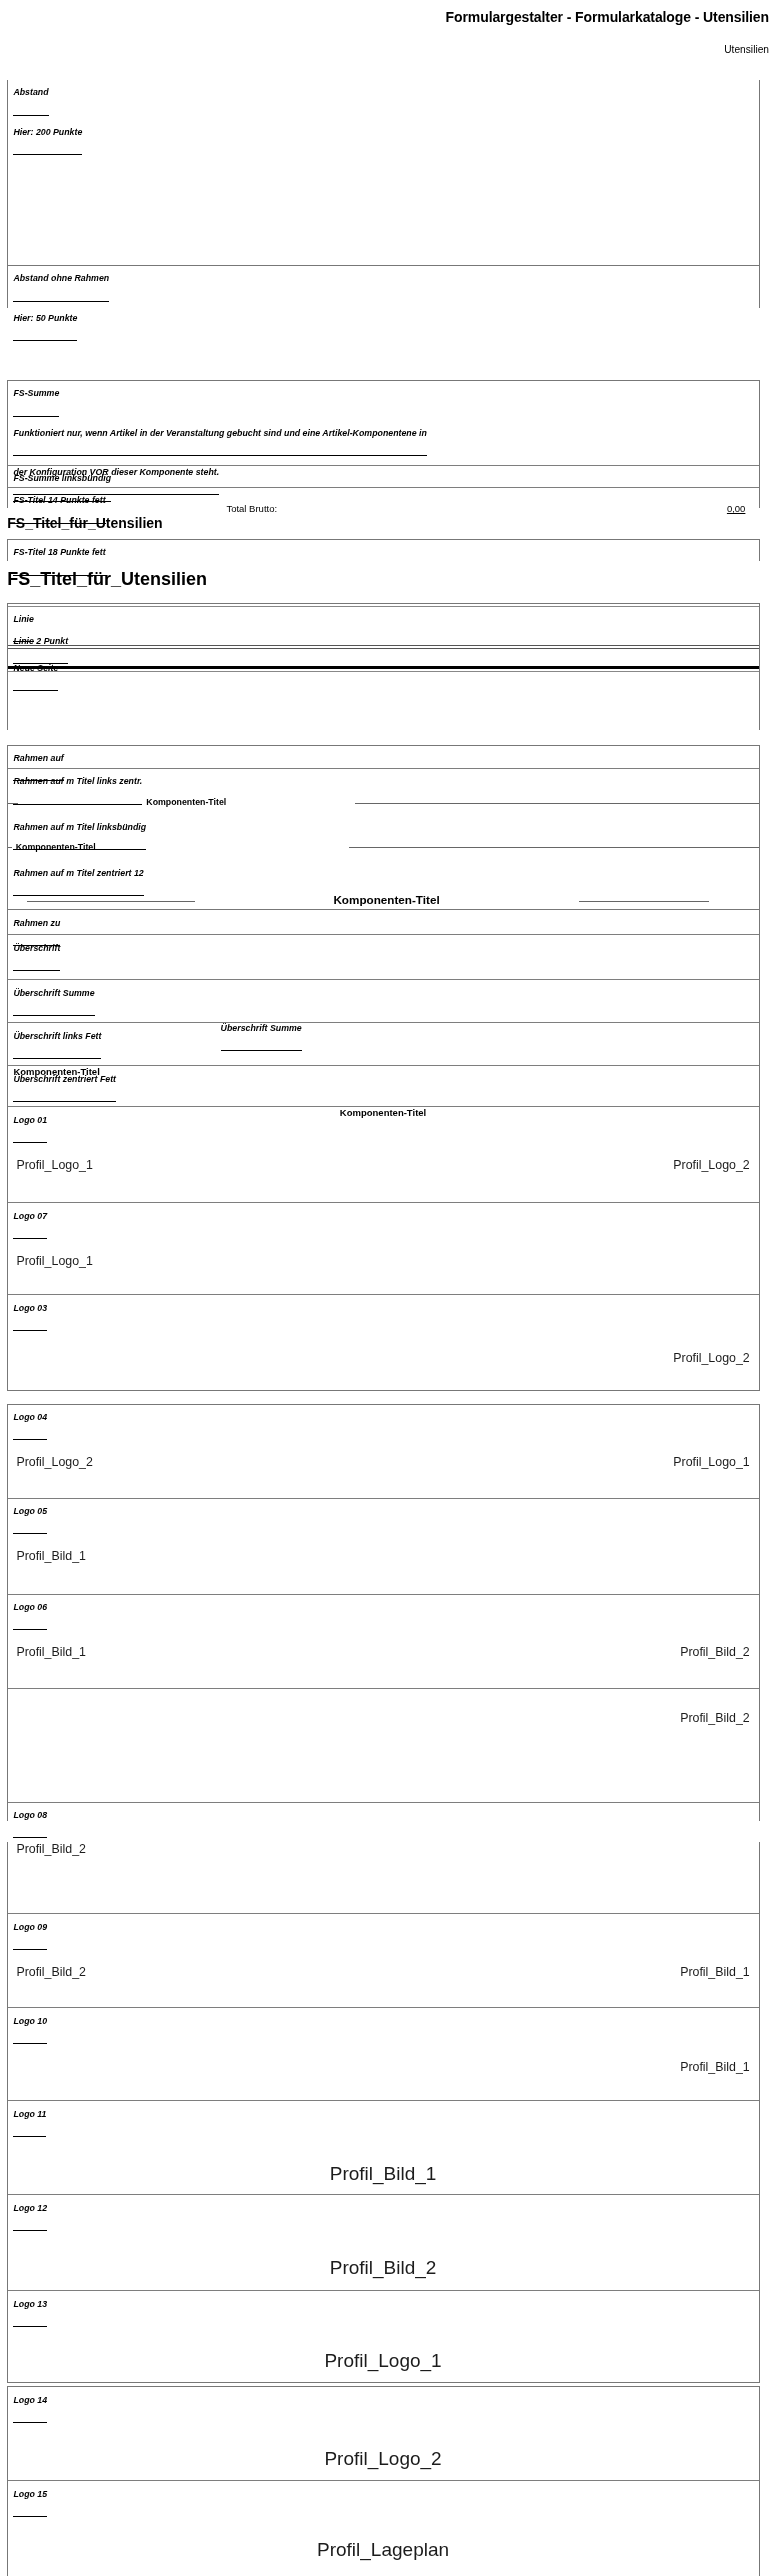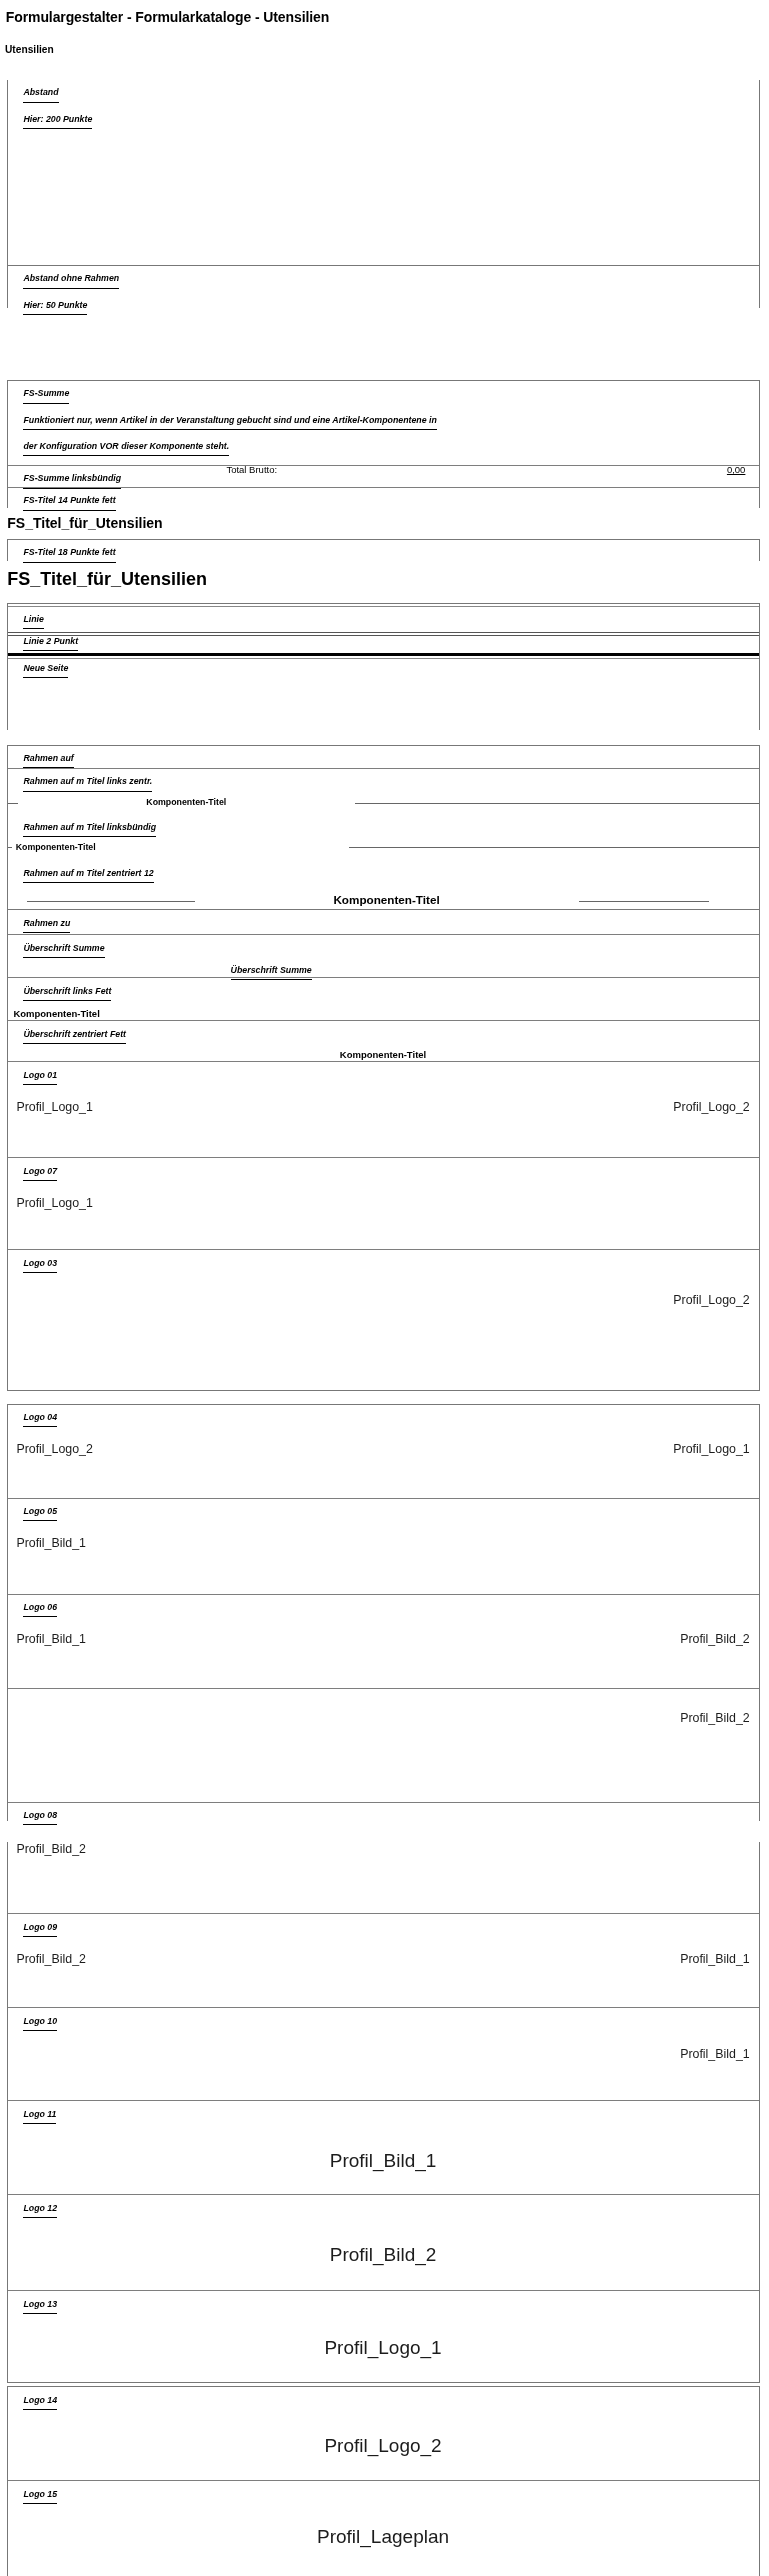--- a/index.html
+++ b/index.html
@@ -3,34 +3,34 @@
 <meta charset="utf-8">
 <style>
   * { box-sizing: border-box; margin: 0; padding: 0; }
   html, body { background: #ffffff; }
   body {
     width: 769px; height: 2576px;
     font-family: "Liberation Sans", sans-serif;
     color: #000; position: relative; overflow: hidden;
   }
   
-  .hdr { height: 80px; }
+  .hdr { height: 80px; text-align: right; }
   .hdr h1 { font-size: 14px; font-weight: 800; letter-spacing: -0.1px; padding: 8.8px 0 0 5.8px; }
-  .hdr h2 { font-size: 10.2px; font-weight: 700; padding: 19px 0 0 5px; }
+  .hdr h2 { font-size: 10.2px; font-weight: 400; padding: 19px 0 0 5px; }
   
   .frame { margin-left: 6.6px; margin-right: 9.5px; border-left: 0.7px solid #777; border-right: 0.7px solid #777; }
   .bt { border-top: 0.7px solid #777; }
   .bb { border-bottom: 0.7px solid #777; }
   .dtop::before { content: ""; display: block; height: 0; border-bottom: 0.7px solid #888; margin-top: 1.5px; }
   .gap { width: 100%; }
   
   .row { position: relative; }
   .sep { border-bottom: 0.7px solid #7e7e7e; }
   .lblrow { padding: 4.4px 5.8px 0 5.8px; }
-  .lbl { display: inline-block; font-style: italic; font-weight: 700; font-size: 8.8px; line-height: 10.2px; border-bottom: 1.5px solid #000; padding-bottom: 4px; margin-left: 10px; }
+  .lbl { display: inline-block; font-style: italic; font-weight: 700; font-size: 8.8px; line-height: 10.2px; border-bottom: 1.5px solid #000; padding-bottom: 17px; }
   .lbl-line { margin-bottom: 8px; }
   .plain13 { font-size: 9.5px; line-height: 11px; }
   
   .plc { font-size: 12.4px; line-height: 14.6px; color: #1c1c1c; }
   .plc-big { font-size: 19px; line-height: 22px; color: #1c1c1c; }
   .plc-row { display: flex; justify-content: space-between; padding: 0 8.8px; }
   .plc-center { text-align: center; }
   
   .total-row { position: relative; margin-top: 4.4px; }
   .total-lbl { margin-left: 213px; }
@@ -162,20 +162,23 @@
     <div>Komponenten-Titel</div>
     <div class="grow"></div>
     <div class="seg lnB"></div>
     <div class="spB"></div>
   </div>
 
   <div class="row bt sep" style="height:26px">
     <div class="lblrow"><span class="lbl">Rahmen zu</span></div>
   </div>
 
+  <div class="row sep" style="height:45px">
+    <div class="lblrow"><span class="lbl">Überschrift</span></div>
+  </div>
 
   <div class="row sep" style="height:43px">
     <div class="lblrow"><span class="lbl">Überschrift Summe</span></div>
     <div class="indent-lbl"><span class="lbl">Überschrift Summe</span></div>
   </div>
 
   <div class="row sep" style="height:43px">
     <div class="lblrow"><span class="lbl">Überschrift links Fett</span></div>
     <div class="komp-left">Komponenten-Titel</div>
   </div>

